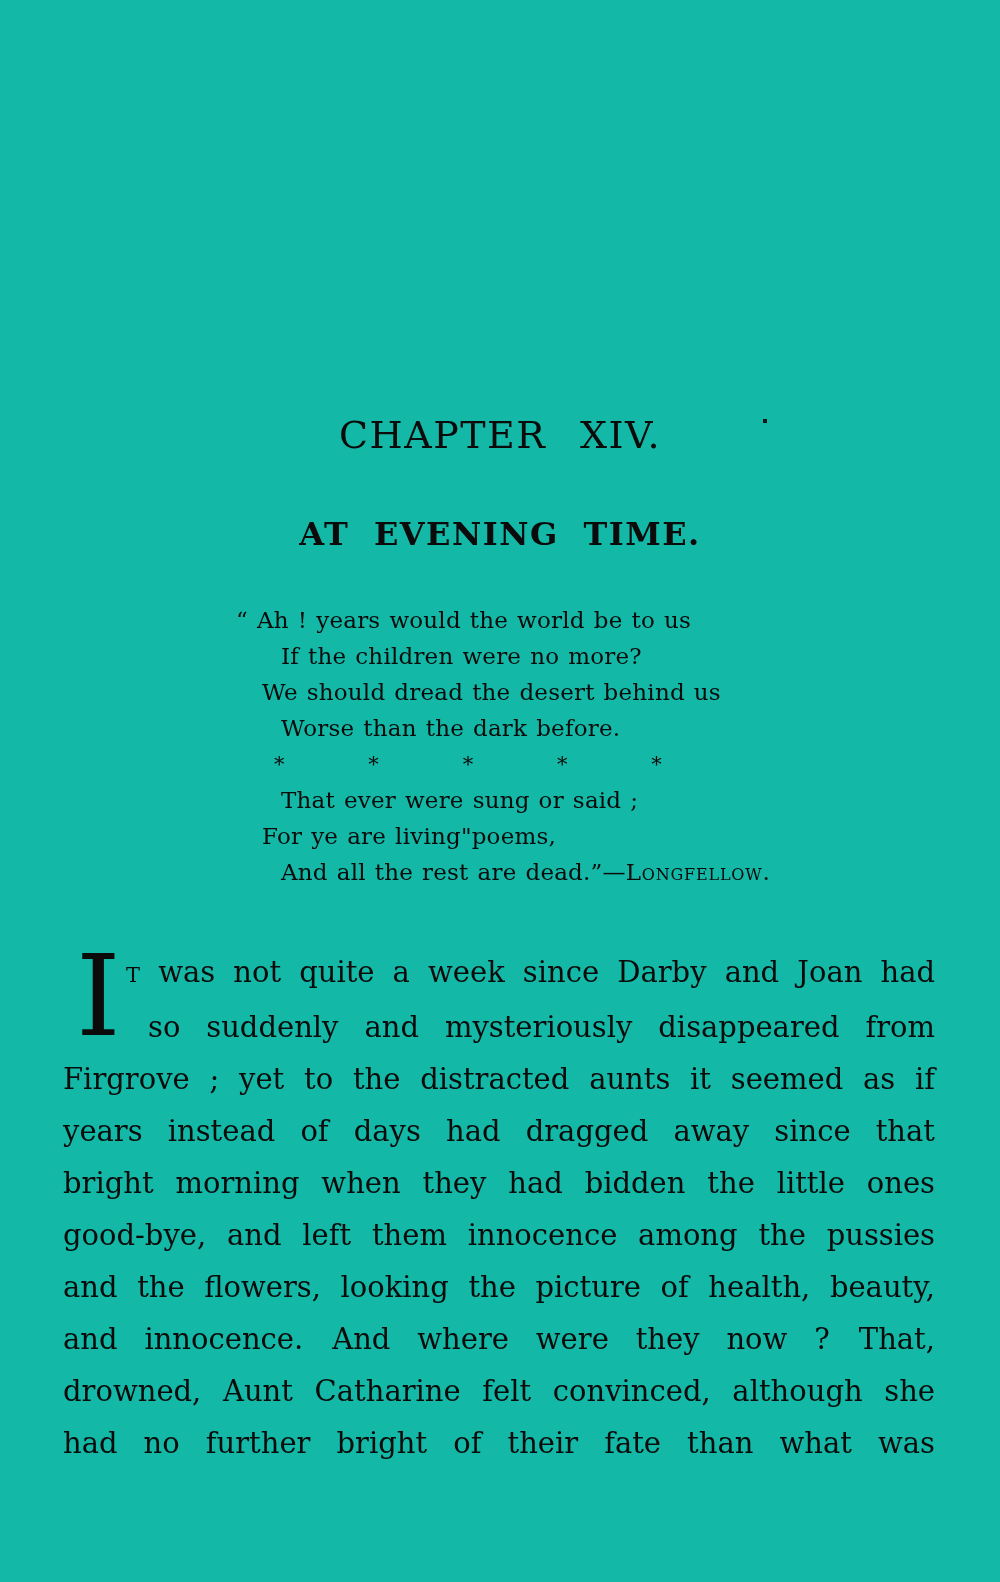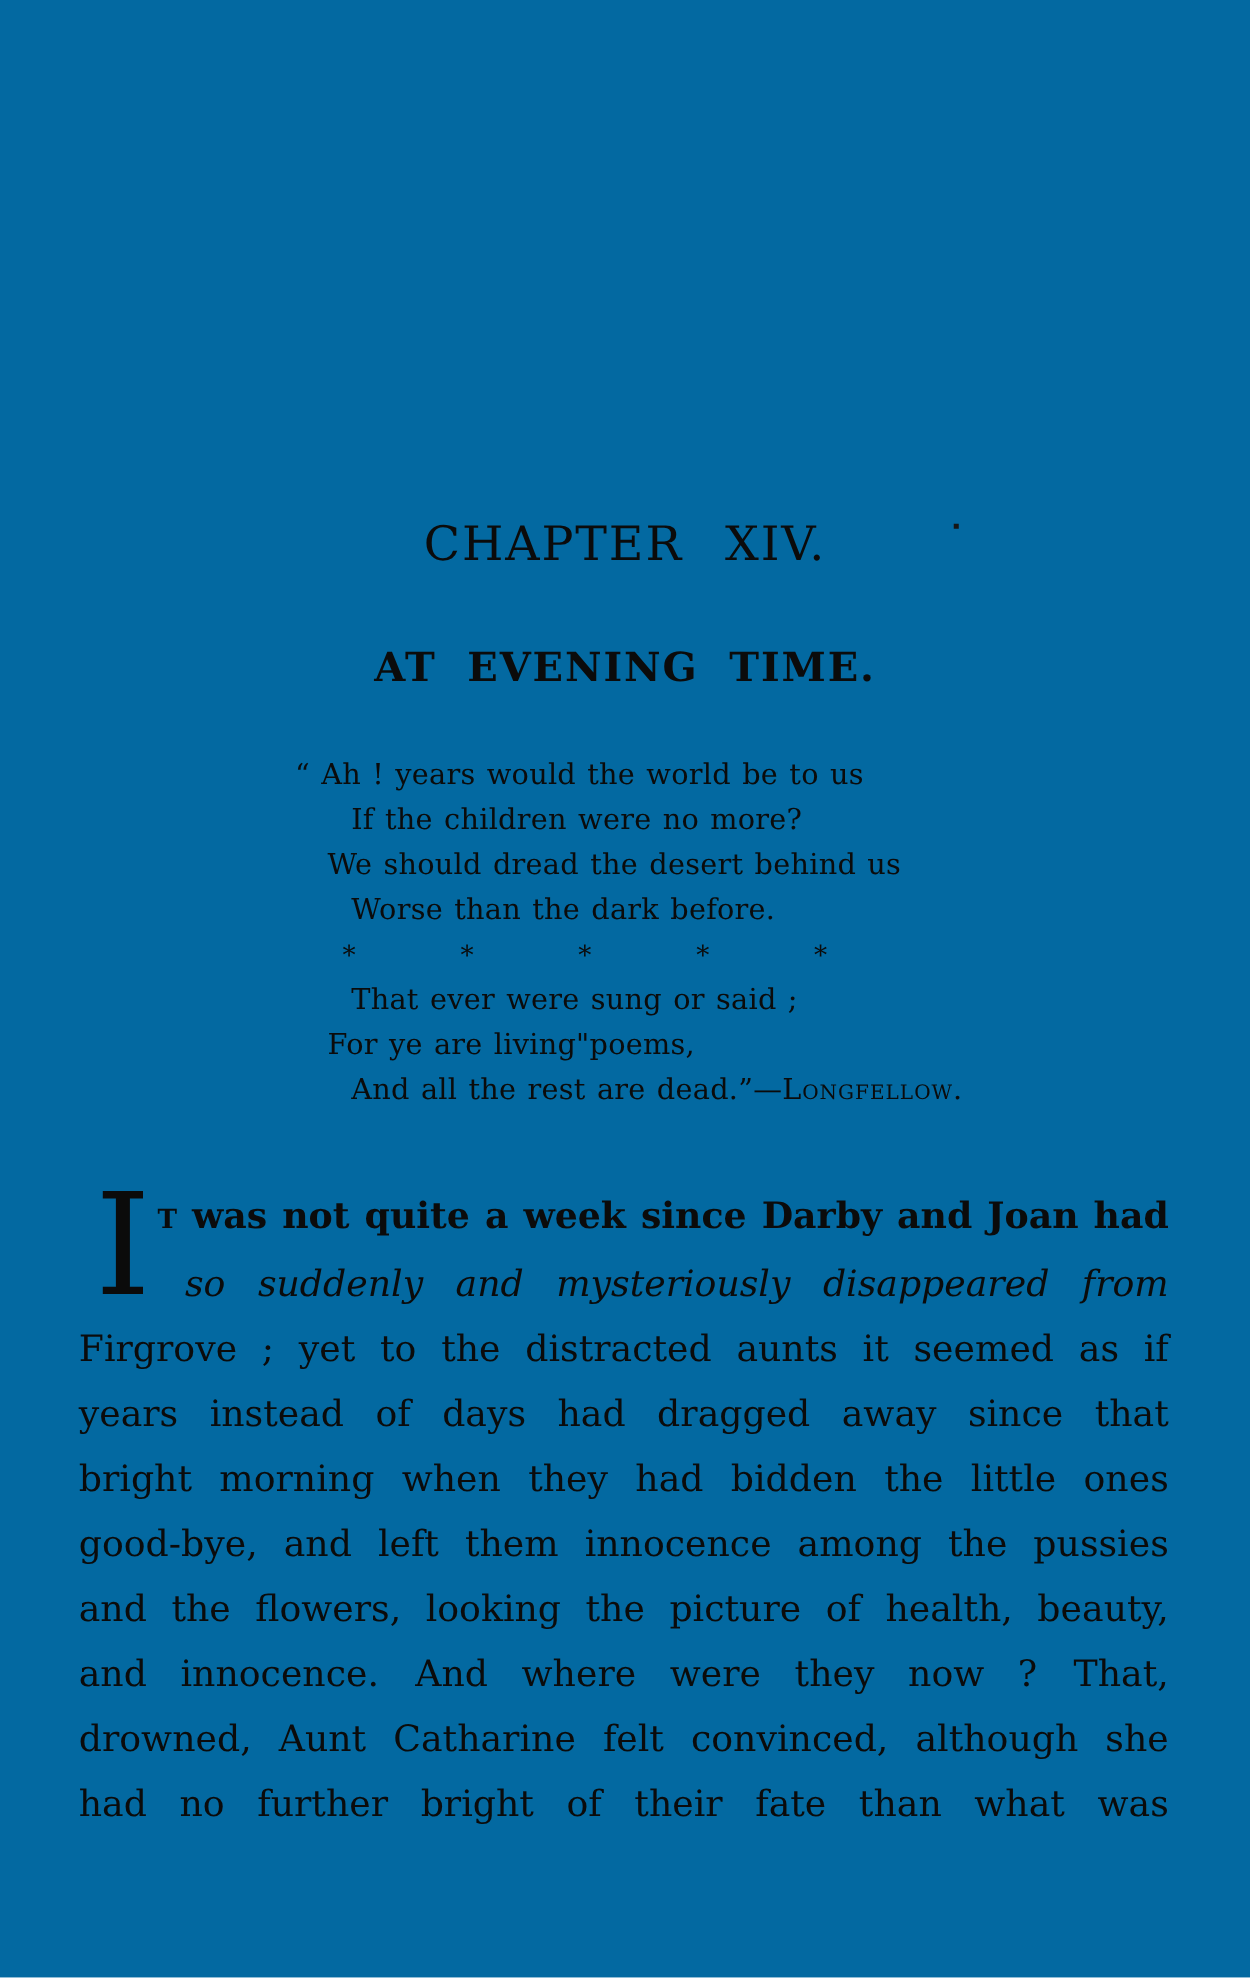--- a/index.html
+++ b/index.html
@@ -1,20 +1,20 @@
 <!DOCTYPE html>
 <html><head>
 <meta charset="utf-8">
 <style>
   html, body { margin: 0; padding: 0; background: #ffffff; }
   .page {
     position: relative;
     width: 1000px;
     height: 1582px;
-    background: #0369a1;
+    background: #14b8a6;
     color: #0b0b0b;
     font-family: "DejaVu Serif", "Liberation Serif", serif;
     overflow: hidden;
   }
 
   .chapter-title {
     position: absolute;
     top: 416px; left: 0;
     width: 100%;
     text-align: center;
@@ -77,22 +77,22 @@
     text-align: justify;
     text-align-last: justify;
   }
   .drop-cap {
     position: absolute;
     left: 13px; top: -6px;
     font-size: 113px;
     line-height: 1;
   }
   .smallcap-t { font-size: 21px; }
-  .l1 { padding-left: 63px; font-weight: bold; }
-  .l2 { padding-left: 85px; font-style: italic; }
+  .l1 { padding-left: 63px; }
+  .l2 { padding-left: 85px; }
 </style>
 </head>
 <body>
 
 <div class="page">
 
   <div class="chapter-title">CHAPTER XIV.</div>
 
   <div class="print-speck"></div>
 

